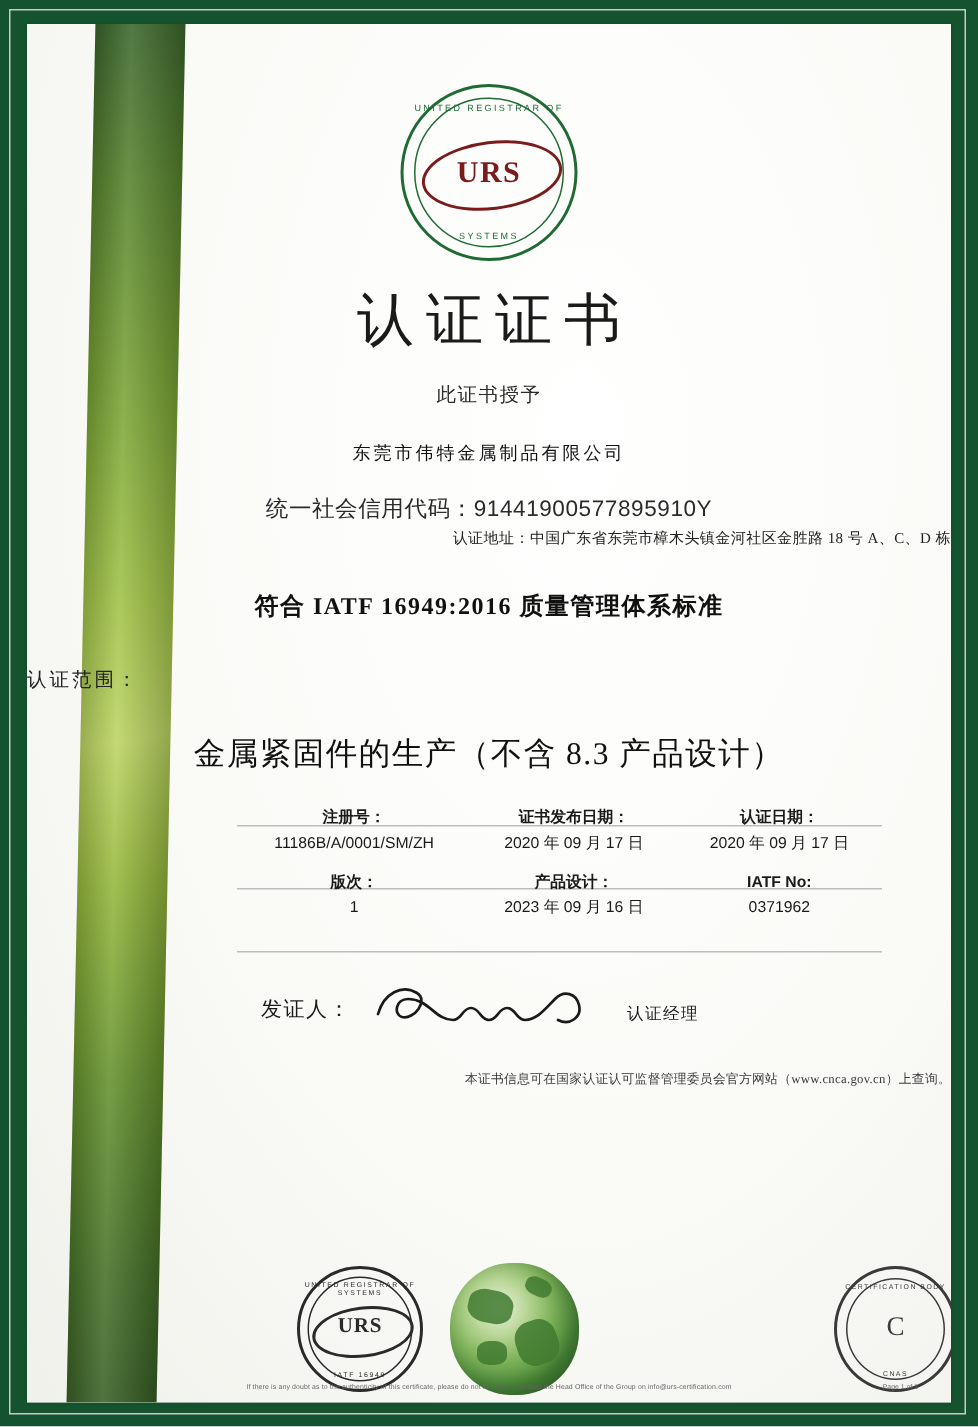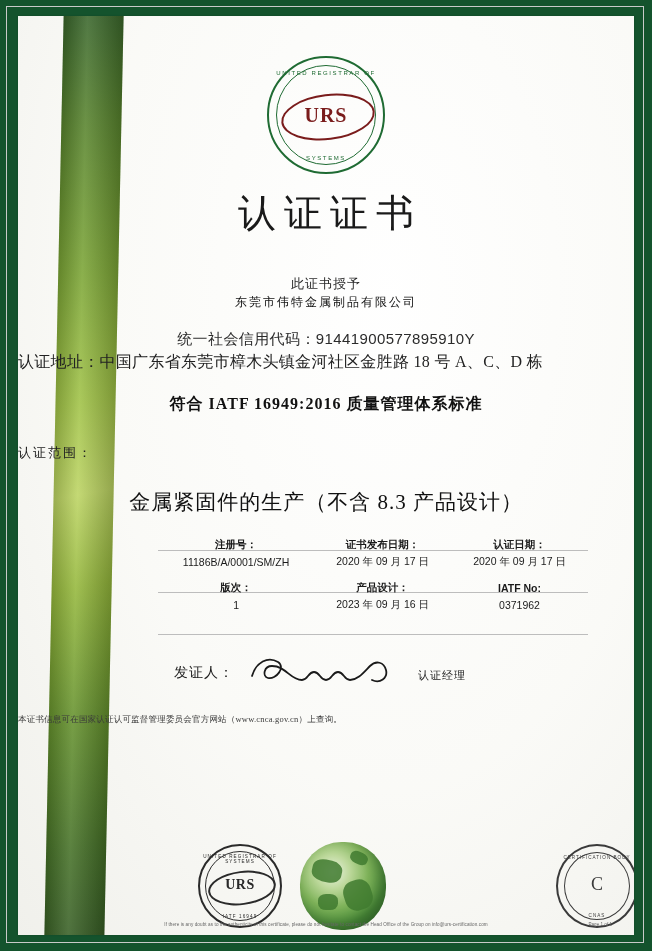--- a/index.html
+++ b/index.html
@@ -144,21 +144,20 @@
     text-indent: 8px;
   }
   .awarded-to {
     position: absolute;
     left: 0; right: 0;
     top: 238px;
     text-align: center;
     font-size: 13px;
     color: #2b2b2b;
     letter-spacing: 1px;
-    margin-top: 21px;
   }
   .company {
     position: absolute;
     left: 0; right: 0;
     top: 278px;
     text-align: center;
     font-size: 12px;
     letter-spacing: 2px;
     color: #111;
   }
@@ -169,22 +168,22 @@
     text-align: center;
     font-size: 15px;
     color: #2b2b2b;
     letter-spacing: 0.4px;
     font-family: "Liberation Sans", sans-serif;
   }
   .address {
     position: absolute;
     left: 0; right: 0;
     top: 336px;
-    text-align: left;
-    font-size: 16px;
+    text-align: right;
+    font-size: 10px;
     color: #222;
     letter-spacing: 0.3px;
   }
   .standard {
     position: absolute;
     left: 0; right: 0;
     top: 378px;
     text-align: center;
     font-size: 16px;
     font-weight: bold;
@@ -271,21 +270,21 @@
     top: 634px;
     width: 150px;
     height: 42px;
   }
 
   
   .note-1 {
     position: absolute;
     left: 0; right: 0;
     top: 698px;
-    text-align: left;
+    text-align: right;
     font-size: 8.5px;
     color: #3a3a3a;
     letter-spacing: 0.2px;
   }
   .note-2 {
     position: absolute;
     left: 0; right: 0;
     top: 730px;
     text-align: center;
     font-size: 9px;

